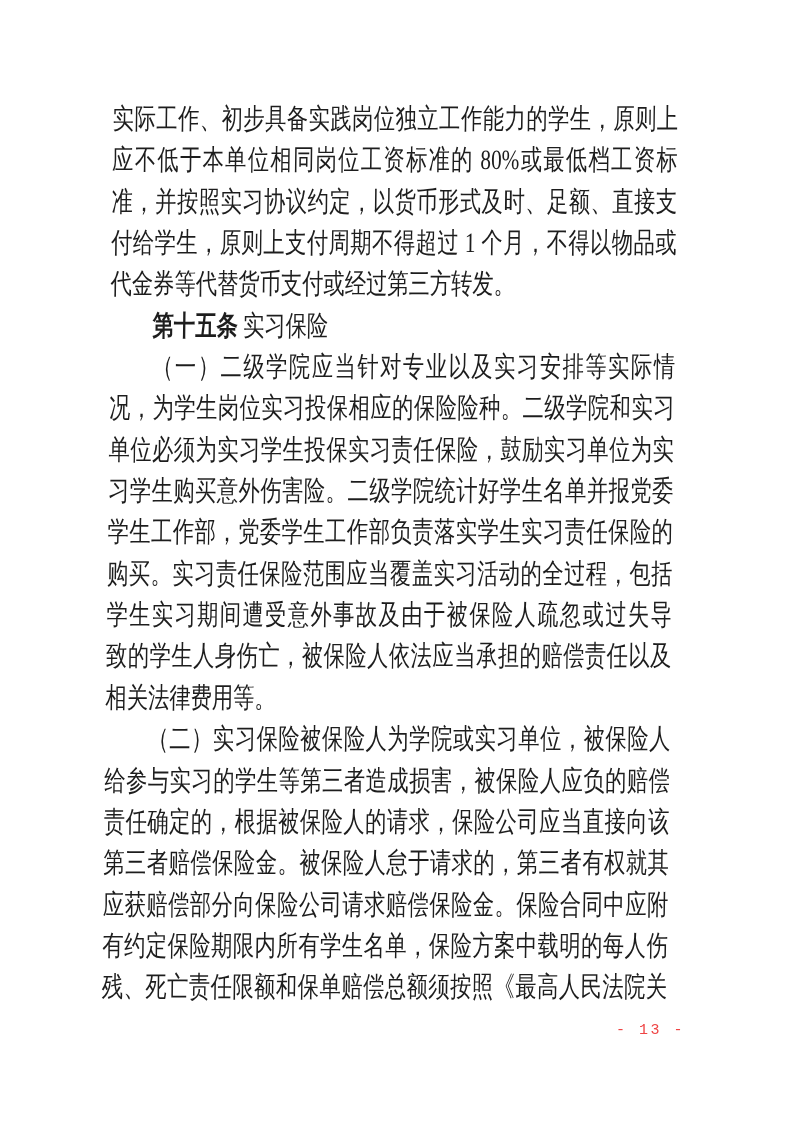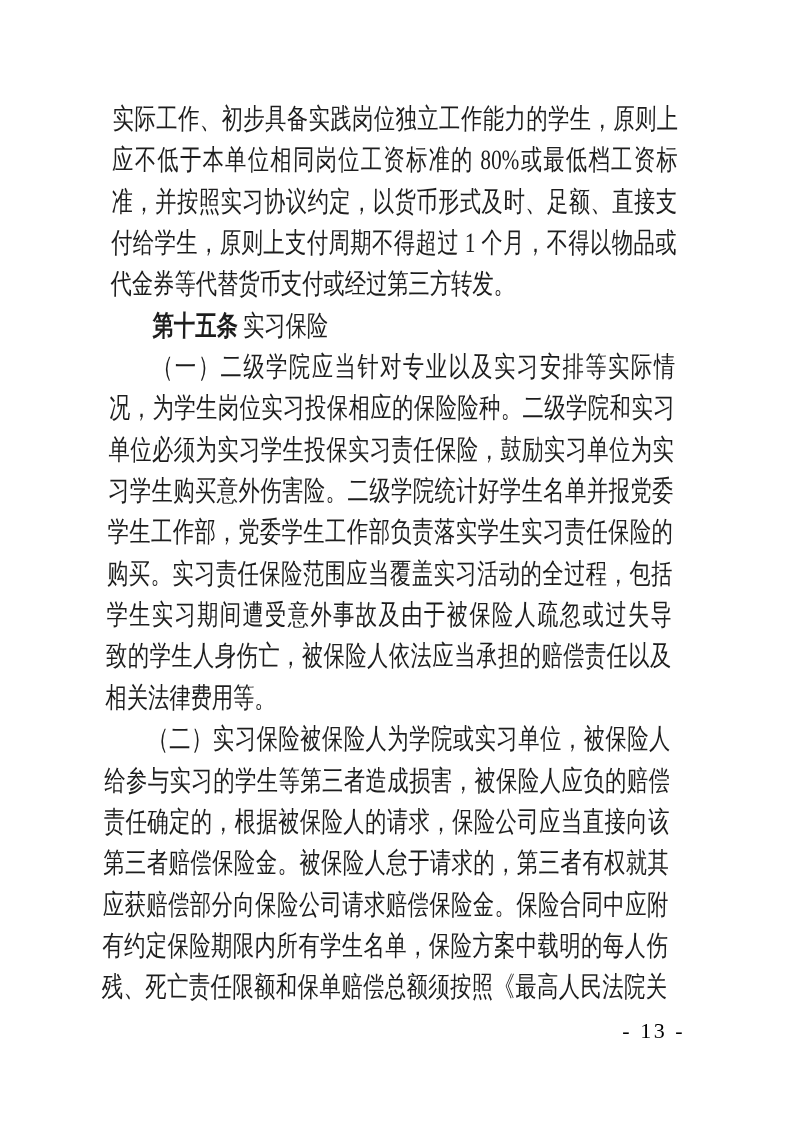--- a/index.html
+++ b/index.html
@@ -40,25 +40,25 @@
   .line.ind {
     padding-left: 56px;
   }
   .bold {
     font-weight: bold;
   }
   .page-number {
     position: absolute;
     top: 1021px;
     right: 108px;
-    font-size: 22px;
+    font-size: 15px;
     line-height: 19px;
     letter-spacing: 2.5px;
-    color: #000000;
-    font-family: Liberation Serif, serif;
+    color: #ef4444;
+    font-family: Liberation Mono, monospace;
   }
 </style>
 </head>
 <body>
 
 <div class="page">
   <div class="text-block">
       <div class="line just">实际工作、初步具备实践岗位独立工作能力的学生，原则上</div>
       <div class="line just">应不低于本单位相同岗位工资标准的 80%或最低档工资标</div>
       <div class="line just">准，并按照实习协议约定，以货币形式及时、足额、直接支</div>

